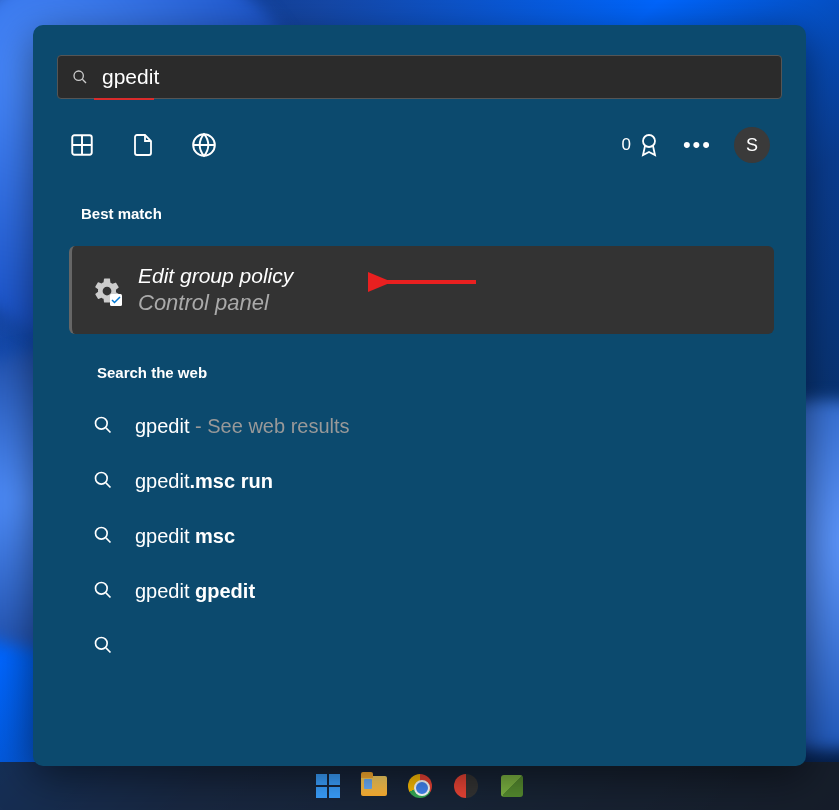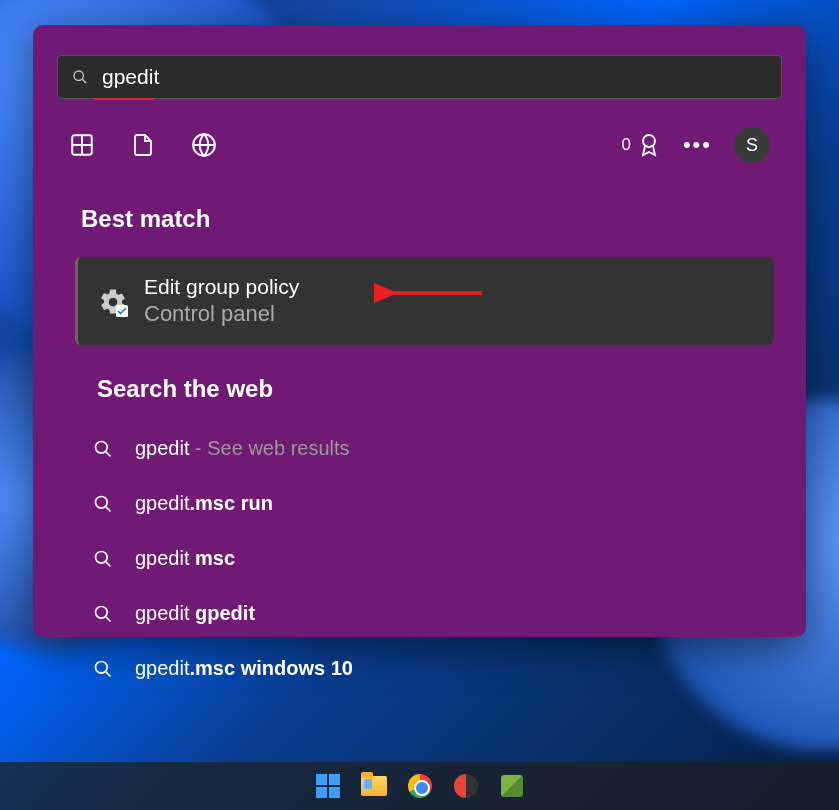--- a/index.html
+++ b/index.html
@@ -27,22 +27,22 @@
     }
     .petal1 { width: 400px; height: 400px; background: radial-gradient(circle at 30% 30%, #4a8cff, #0033aa); top: -50px; left: -80px; }
     .petal2 { width: 350px; height: 350px; background: radial-gradient(circle at 60% 40%, #6099ff, #0840a0); top: 400px; left: 650px; }
     .petal3 { width: 300px; height: 300px; background: radial-gradient(circle at 40% 50%, #5090ff, #072e80); top: 350px; left: -100px; }
 
     .search-panel {
       position: absolute;
       top: 25px;
       left: 33px;
       width: 773px;
-      height: 612px;
-      background: #701a75;
+      height: 741px;
+      background: #0c4a6e;
       border-radius: 10px;
       padding: 30px 24px 24px 24px;
       z-index: 10;
       box-shadow: 0 10px 40px rgba(0,0,0,0.5);
     }
     .search-box {
       display: flex;
       align-items: center;
       background: #2b2b2b;
       border: 1px solid #555;
@@ -115,38 +115,39 @@
       background: #3a3a3a;
       display: flex;
       align-items: center;
       justify-content: center;
       color: #fff;
       font-size: 18px;
       cursor: pointer;
     }
     .section-header {
       color: #fff;
-      font-size: 24px;
+      font-size: 15px;
       font-weight: 600;
       margin-top: 42px;
       margin-left: 24px;
     }
     .best-match-item {
       background: #333333;
       border-radius: 6px;
       margin-top: 24px;
-      margin-left: 18px;
+      margin-left: 12px;
       margin-right: 8px;
       padding: 18px 20px;
       display: flex;
       align-items: center;
       gap: 18px;
       position: relative;
       border-left: 3px solid #666;
       cursor: pointer;
+      font-style: italic;
     }
     .gear-icon-wrap {
       position: relative;
       width: 28px;
       height: 28px;
     }
     .bm-title {
       color: #fff;
       font-size: 21px;
       font-weight: 400;
@@ -161,21 +162,21 @@
       left: 296px;
       top: 22px;
       pointer-events: none;
     }
     .web-list {
       margin-top: 18px;
       margin-left: 18px;
     }
     .web-item {
       display: flex;
-      align-items: center;
+      align-items: flex-start;
       gap: 22px;
       padding: 16px 18px;
       cursor: pointer;
       border-radius: 4px;
     }
     .search-glyph {
       color: #fff;
       display: flex;
     }
     .web-text {
@@ -391,21 +392,20 @@
         </span>
         <span class="web-text">gpedit <span class="bold">gpedit</span></span>
       </div>
       <div class="web-item">
         <span class="search-glyph">
           <svg width="20" height="20" viewBox="0 0 24 24" fill="none" stroke="currentColor" stroke-width="2">
             <circle cx="10" cy="10" r="7"></circle>
             <line x1="21" y1="21" x2="15.5" y2="15.5"></line>
           </svg>
         </span>
-        <span class="web-text">gpedit<span class="bold">.msc windows 10</span></span>
       </div>
     </div>
 </div>
 
 <div class="taskbar">
   <div class="tb-icon">
     <div class="win-logo">
         <div></div>
         <div></div>
         <div></div>

